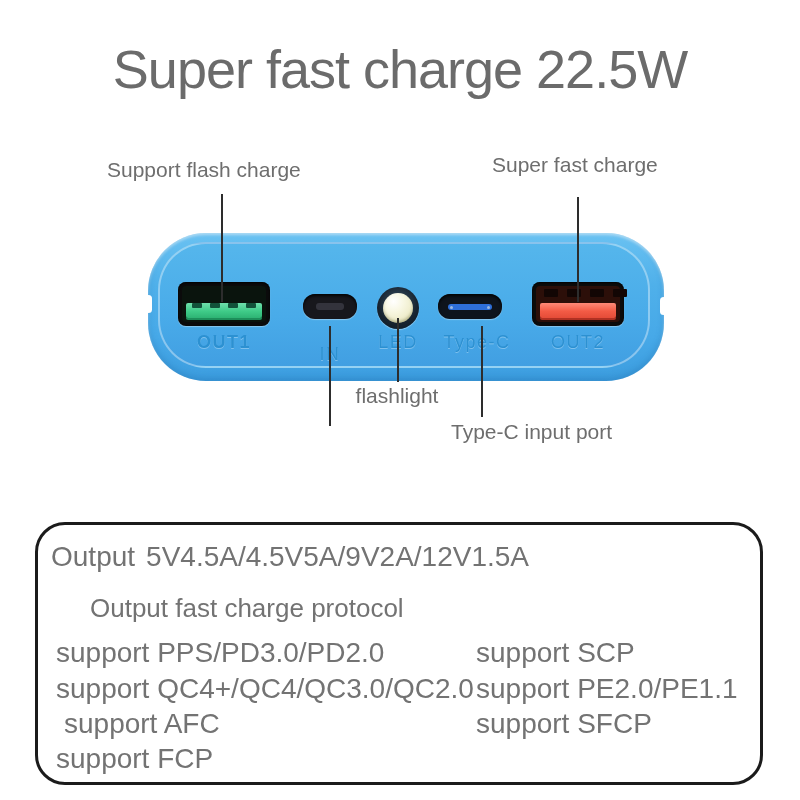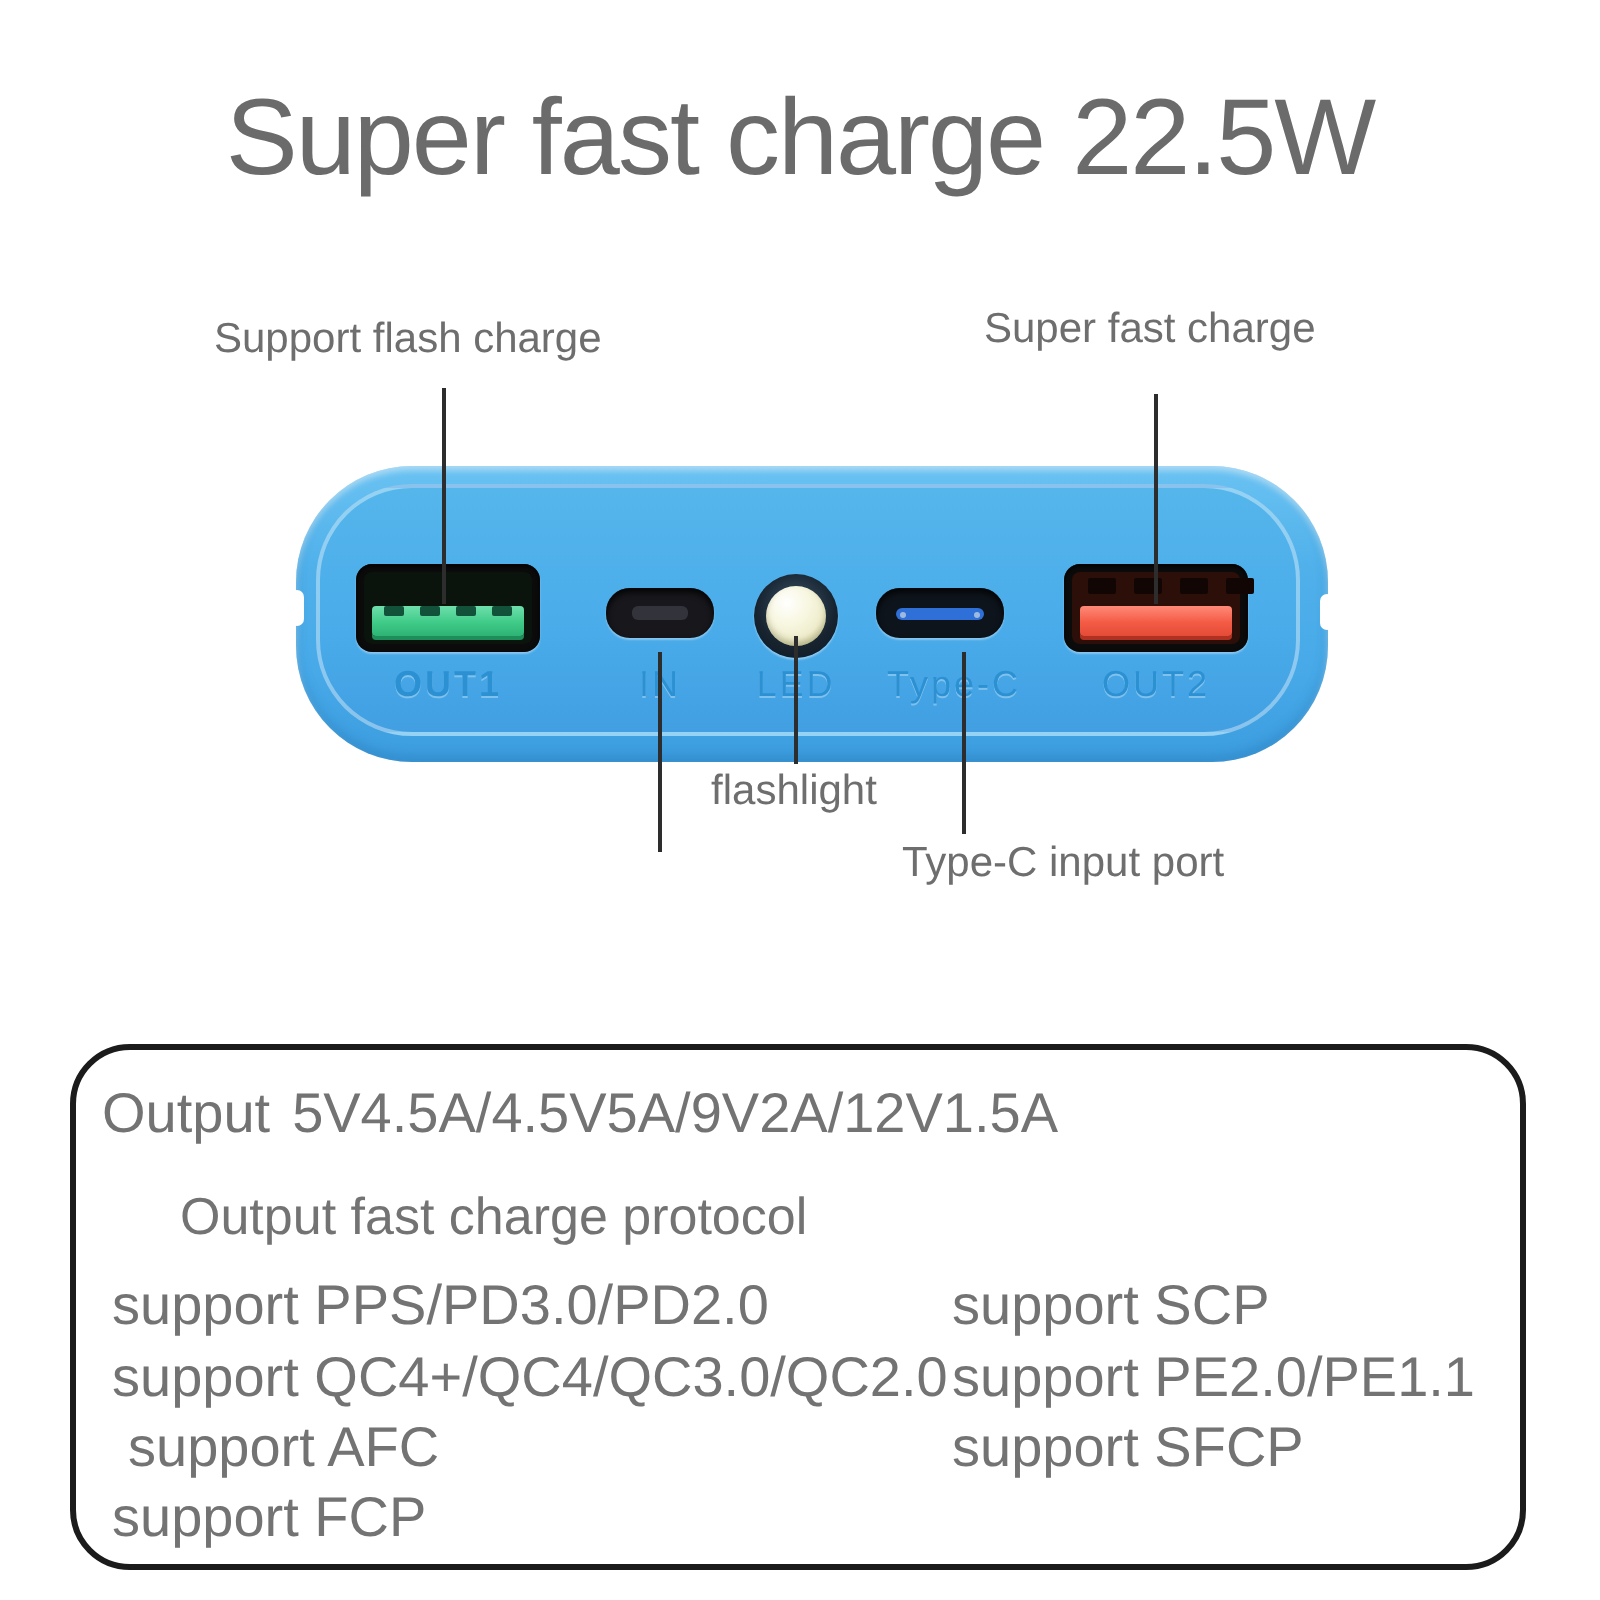--- a/index.html
+++ b/index.html
@@ -87,21 +87,21 @@
   .typec-tongue::before,.typec-tongue::after{
     content:"";position:absolute;top:1.5px;width:3px;height:3px;border-radius:50%;background:#9db9e0;
   }
   .typec-tongue::before{left:2px;} .typec-tongue::after{right:2px;}
 
   .port-label{
     top:99px;font-size:18px;letter-spacing:1.5px;text-align:center;white-space:nowrap;
     color:#2a8fd0;text-shadow:0 1px 0 rgba(255,255,255,0.35);opacity:0.9;
   }
   .pl-out1{left:30px;width:92px;font-weight:bold;}
-  .pl-in{left:155px;width:54px;}
+  .pl-in{left:155px;width:54px;margin-top:12px;}
   .pl-led{left:222px;width:56px;}
   .pl-typec{left:292px;width:74px;}
   .pl-out2{left:384px;width:92px;}
 
   
   .spec-box{
     left:35px;top:522px;width:728px;height:263px;border:3px solid #1b1b1b;border-radius:30px;
     box-sizing:border-box;background:#ffffff;
   }
   .spec-line{color:#737373;white-space:nowrap;}

